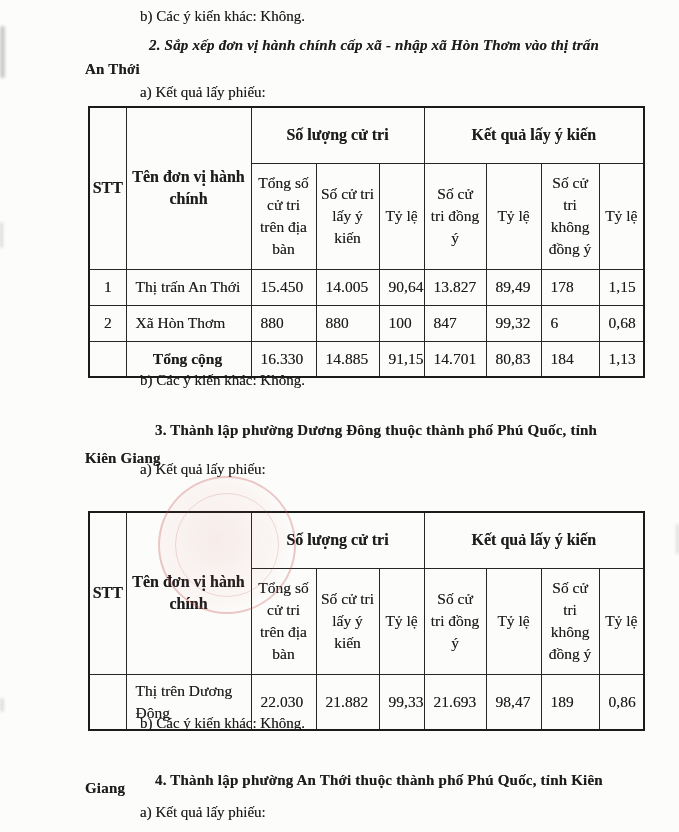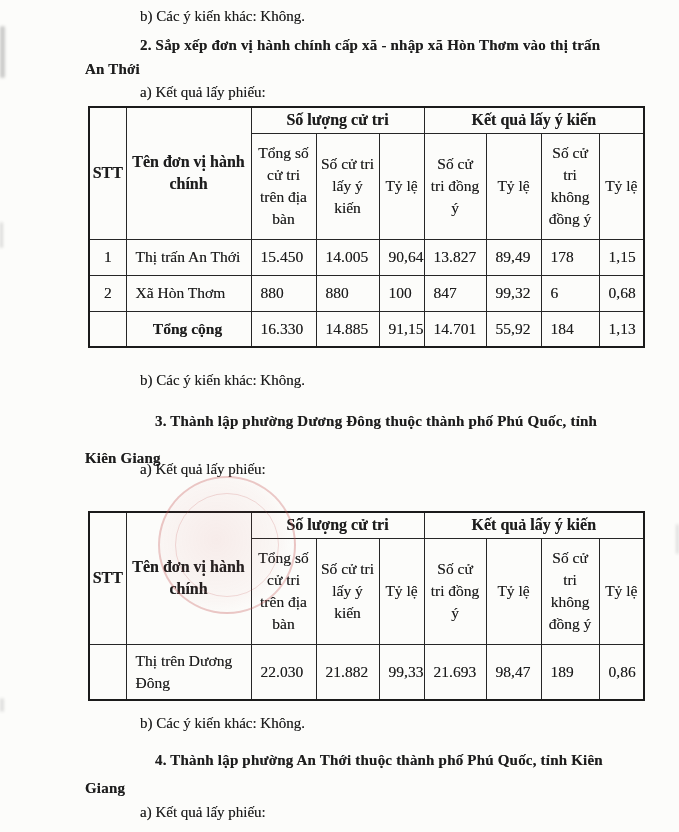--- a/index.html
+++ b/index.html
@@ -26,21 +26,21 @@
   .vt th,.vt td{
     border:1.6px solid #262626;
     font-size:15.5px;
     line-height:1.42;
     padding:2px 4px;
     vertical-align:middle;
     text-align:center;
     font-weight:normal;
     overflow:hidden;
   }
-  .vt thead tr.gh th{font-weight:bold;font-size:16px;height:21px;padding:1px 2px;}
+  .vt thead tr.gh th{font-weight:bold;font-size:16px;height:21px;padding:16px 2px;}
   .vt thead th.rowspan-head{font-weight:bold;font-size:16px;}
   .vt thead tr.dh th{height:101px;}
   .vt tbody td{text-align:left;padding-left:9px;}
   .vt tbody td:first-child{text-align:center;padding-left:4px;}
   .vt tbody td.total{font-weight:bold;text-align:center;padding-left:2px;}
   table.t1 tbody tr{height:36px;}
   table.t2 tbody tr{height:56px;}
 
   .stamp{
     position:absolute;left:158px;top:476px;width:134px;height:134px;
@@ -59,21 +59,21 @@
 <body>
 
 <div class="page">
 
   <div class="smudge" style="left:0;top:26px;width:5px;height:52px;opacity:.5;"></div>
   <div class="smudge" style="left:0;top:222px;width:3px;height:26px;opacity:.35;"></div>
   <div class="smudge" style="left:676px;top:524px;width:3px;height:30px;opacity:.3;"></div>
   <div class="smudge" style="left:0;top:698px;width:4px;height:14px;opacity:.3;"></div>
 
   <div class="t body" style="left:140px;top:8px;">b) Các ý kiến khác: Không.</div>
-  <div class="t body b" style="left:140px;top:37px;">2. Sắp xếp đơn vị hành chính cấp xã - nhập xã Hòn Thơm vào thị trấn</div>
+  <div class="t body b" style="left:149px;top:37px;font-style:italic;">2. Sắp xếp đơn vị hành chính cấp xã - nhập xã Hòn Thơm vào thị trấn</div>
   <div class="t body b" style="left:85px;top:61px;">An Thới</div>
   <div class="t body" style="left:140px;top:84px;">a) Kết quả lấy phiếu:</div>
 
   <table class="vt t1" style="left:88px;top:106px;">
     <colgroup>
       <col style="width:37px">
         <col style="width:125px">
         <col style="width:65px">
       <col style="width:63px">
         <col style="width:45px">
@@ -122,29 +122,29 @@
           <td>6</td>
           <td>0,68</td>
         </tr>
         <tr>
           <td></td>
           <td class="total">Tổng cộng</td>
           <td>16.330</td>
           <td>14.885</td>
           <td>91,15</td>
           <td>14.701</td>
-          <td>55,92</td>
+          <td>80,83</td>
           <td>184</td>
           <td>1,13</td>
         </tr>
       </tbody>
   </table>
 
   <div class="t body" style="left:140px;top:372px;">b) Các ý kiến khác: Không.</div>
-  <div class="t body b" style="left:155px;top:413px;font-family:Liberation Serif, serif;">3. Thành lập phường Dương Đông thuộc thành phố Phú Quốc, tỉnh</div>
+  <div class="t body b" style="left:155px;top:422px;font-family:Liberation Serif, serif;">3. Thành lập phường Dương Đông thuộc thành phố Phú Quốc, tỉnh</div>
   <div class="t body b" style="left:85px;top:450px;">Kiên Giang</div>
   <div class="t body" style="left:140px;top:461px;">a) Kết quả lấy phiếu:</div>
 
   <div class="stamp"></div>
 
   <table class="vt t2" style="left:88px;top:511px;">
     <colgroup>
       <col style="width:37px">
         <col style="width:125px">
         <col style="width:65px">
@@ -181,17 +181,17 @@
           <td>99,33</td>
           <td>21.693</td>
           <td>98,47</td>
           <td>189</td>
           <td>0,86</td>
         </tr>
       </tbody>
   </table>
 
   <div class="t body" style="left:140px;top:715px;">b) Các ý kiến khác: Không.</div>
-  <div class="t body b" style="left:155px;top:752px;">4. Thành lập phường An Thới thuộc thành phố Phú Quốc, tỉnh Kiên</div>
+  <div class="t body b" style="left:155px;top:772px;">4. Thành lập phường An Thới thuộc thành phố Phú Quốc, tỉnh Kiên</div>
   <div class="t body b" style="left:85px;top:780px;">Giang</div>
   <div class="t body" style="left:140px;top:804px;">a) Kết quả lấy phiếu:</div>
 
 </div>
 
 </body></html>

